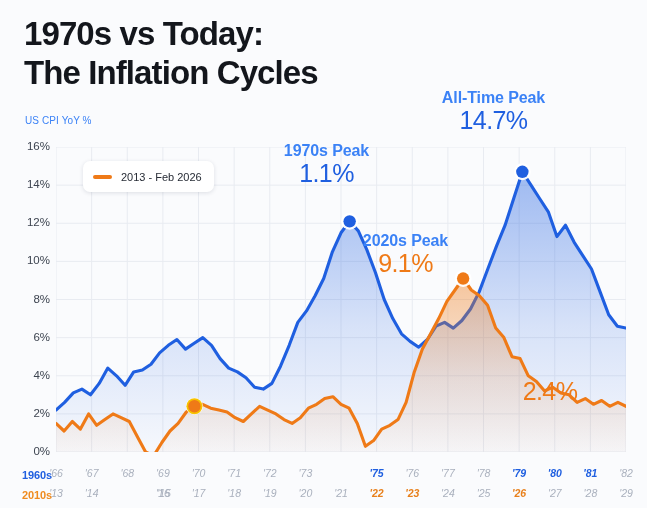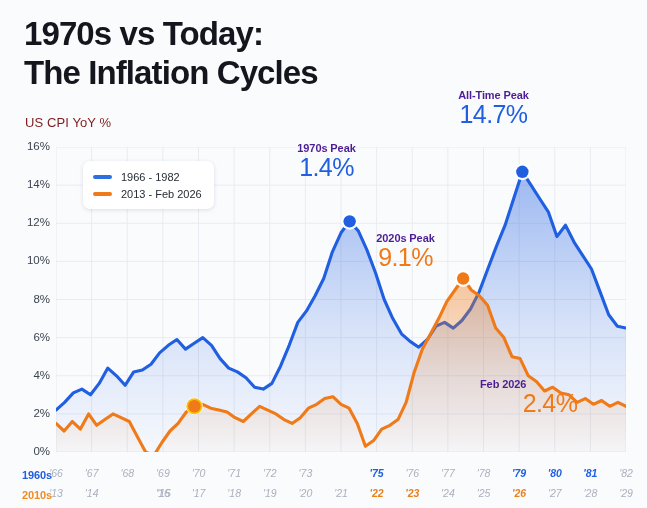--- a/index.html
+++ b/index.html
@@ -13,21 +13,21 @@
   #root{position:relative;width:647px;height:508px;}
 
   
   .title-block{position:absolute;left:24px;top:14px;}
   .title-line{
     font-size:33px;font-weight:bold;color:#13161c;
     letter-spacing:-0.9px;line-height:39px;white-space:nowrap;
   }
   .subtitle{
     position:absolute;left:25px;top:115px;
-    font-size:13px;color:#7f1d1d;letter-spacing:0.1px;
+    font-size:10px;color:#3b82f6;letter-spacing:0.1px;
   }
 
   
   .plot{
     position:absolute;left:56px;top:147px;
     width:570px;height:305px;
   }
   .grid-svg{position:absolute;left:0;top:0;}
   .series-svg{position:absolute;left:0;top:0;}
 
@@ -44,21 +44,21 @@
     background:#ffffff;border-radius:7px;
     box-shadow:0 1px 4px rgba(20,30,60,.13);
     padding:7px 12px 7px 10px;
   }
   .legend-row{display:flex;align-items:center;height:17px;}
   .legend-swatch{width:19px;height:4px;border-radius:2px;margin-right:9px;flex:none;}
   .legend-text{font-size:11px;color:#272c36;white-space:nowrap;}
 
   
   .anno{position:absolute;text-align:center;white-space:nowrap;}
-  .anno-label{font-size:11px;font-weight:bold;color:#4c1d95;letter-spacing:-0.1px;}
+  .anno-label{font-size:16px;font-weight:bold;color:#3b82f6;letter-spacing:-0.1px;}
   .anno-value{font-size:25px;font-weight:500;letter-spacing:-0.6px;margin-top:-1px;}
 
   
   .xaxis{position:absolute;left:0;top:463px;width:647px;height:45px;}
   .xrow{position:absolute;left:0;width:647px;height:18px;font-style:italic;}
   .xrow.r1{top:4px;}
   .xrow.r2{top:24px;}
   .xcell{
     position:absolute;font-size:10.5px;color:#a9b0bd;
     text-align:center;transform:translateX(-50%);
@@ -148,46 +148,41 @@
         <circle cx="407.14285714285717" cy="131.53125" r="8.5" fill="#ffffff" fill-opacity="0.95"></circle>
         <circle cx="407.14285714285717" cy="131.53125" r="6.2" fill="#ef7a17"></circle>
         <circle cx="138.42857142857142" cy="259.25" r="8.5" fill="#ffffff" fill-opacity="0.95"></circle>
         <circle cx="138.42857142857142" cy="259.25" r="8" fill="#f7c200"></circle>
         <circle cx="138.42857142857142" cy="259.25" r="6.2" fill="#ef7a17"></circle>
       </svg>
   </div>
 
   <div class="legend">
     <div class="legend-row">
-      <span class="legend-swatch" id="sw0" style="background: rgb(47, 111, 228);"></span>
-      <span class="legend-text">1966 - 1982</span>
-    </div>
-    <div class="legend-row">
       <span class="legend-swatch" id="sw1" style="background: rgb(239, 122, 23);"></span>
       <span class="legend-text">2013 - Feb 2026</span>
     </div>
   </div>
 
   <div class="anno" id="anno0" style="left:239px;top:142px;width:175px;">
     <div class="anno-label">1970s Peak</div>
-    <div class="anno-value" id="av0" style="color: rgb(31, 95, 224);">1.4%</div>
+    <div class="anno-value" id="av0" style="color: rgb(31, 95, 224);">1.1%</div>
   </div>
 
   <div class="anno" id="anno1" style="left:318px;top:232px;width:175px;">
     <div class="anno-label">2020s Peak</div>
     <div class="anno-value" id="av1" style="color: rgb(239, 122, 23);">9.1%</div>
   </div>
 
   <div class="anno" id="anno2" style="left:406px;top:89px;width:175px;">
     <div class="anno-label">All-Time Peak</div>
     <div class="anno-value" id="av2" style="color: rgb(31, 95, 224);">14.7%</div>
   </div>
 
   <div class="anno" id="anno3" style="left:480px;top:378px;width:140px;text-align:left;">
-    <div class="anno-label" style="text-align:left;">Feb 2026</div>
     <div class="anno-value" id="av3" style="text-align: center; color: rgb(239, 122, 23);">2.4%</div>
   </div>
 
   <div class="xaxis">
     <div class="xdecade blue" style="left:22px;top:6px;">1960s</div>
     <div class="xdecade orange" style="left:22px;top:26px;">2010s</div>
     <div class="xrow r1" id="xrow1">
         <div class="xcell" style="left: 56px;">'66</div>
         <div class="xcell" style="left: 91.625px;">'67</div>
         <div class="xcell" style="left: 127.25px;">'68</div>

